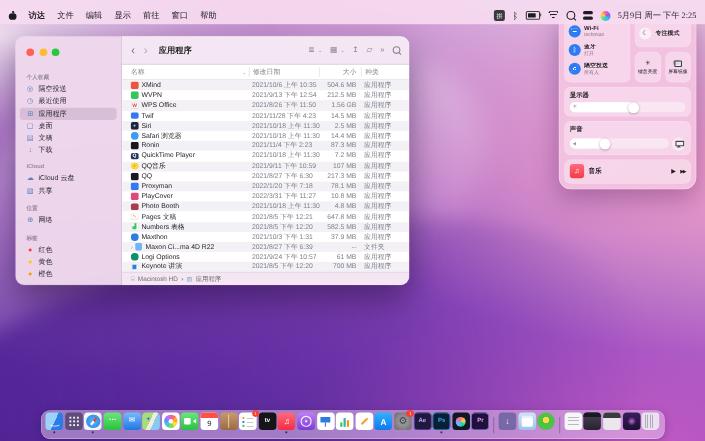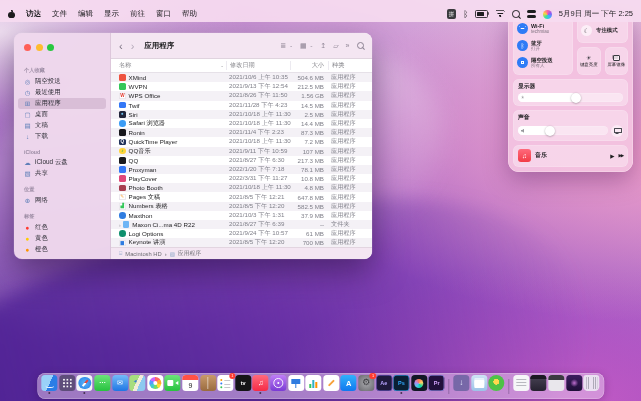--- a/index.html
+++ b/index.html
@@ -21,21 +21,21 @@
   
   .menubar{position:absolute;left:0;top:0;right:0;height:16px;display:flex;align-items:flex-end;
     padding:3px 8px;background:rgba(246,219,240,.92);font-size:7.5px;z-index:50;}
   .mb-left{display:flex;align-items:center;gap:11px;}
   .apple{width:7px;height:8px;position:relative;}
   .apple::before{content:"";position:absolute;left:0;top:1.5px;width:7px;height:6.5px;background:#1d1d1f;border-radius:3px 3px 2.8px 2.8px;}
   .apple::after{content:"";position:absolute;left:3.2px;top:-.5px;width:2px;height:2px;background:#1d1d1f;border-radius:0 60% 0 60%;}
   .mb-menu{cursor:default;white-space:nowrap;}
   .mb-menu.bold{font-weight:700;}
   .mb-right{margin-left:auto;display:flex;align-items:center;gap:7px;}
-  .mb-clock{white-space:nowrap;font-size:7.5px;}
+  .mb-clock{white-space:nowrap;font-size:7.5px;font-family:Liberation Serif, serif;}
   .ic-input-source{width:9.5px;height:9.5px;background:#3a3a3e;border-radius:2px;color:#fff;
     font-size:5.5px;display:flex;align-items:center;justify-content:center;}
   .ic-bluetooth{font-size:8.5px;line-height:8px;color:#1d1d1f;}
   .ic-battery{width:11px;height:5.5px;border:1px solid rgba(29,29,31,.85);border-radius:1.5px;position:relative;}
   .ic-battery::before{content:"";position:absolute;left:.5px;top:.5px;bottom:.5px;width:7px;background:#1d1d1f;border-radius:.5px;}
   .ic-battery::after{content:"";position:absolute;right:-2.2px;top:1.2px;width:1.2px;height:2.6px;background:rgba(29,29,31,.7);border-radius:0 1px 1px 0;}
   .wifi-shape{display:inline-block;background:repeating-radial-gradient(circle at 50% 118%, var(--wc,#1d1d1f) 0 1.15px, transparent 1.15px 2.9px);
     clip-path:polygon(50% 100%,0 0,100% 0);}
   .ic-wifi{width:10px;height:7.5px;}
   .ico-search{width:5.5px;height:5.5px;border:1px solid currentColor;border-radius:50%;position:relative;display:inline-block;}

